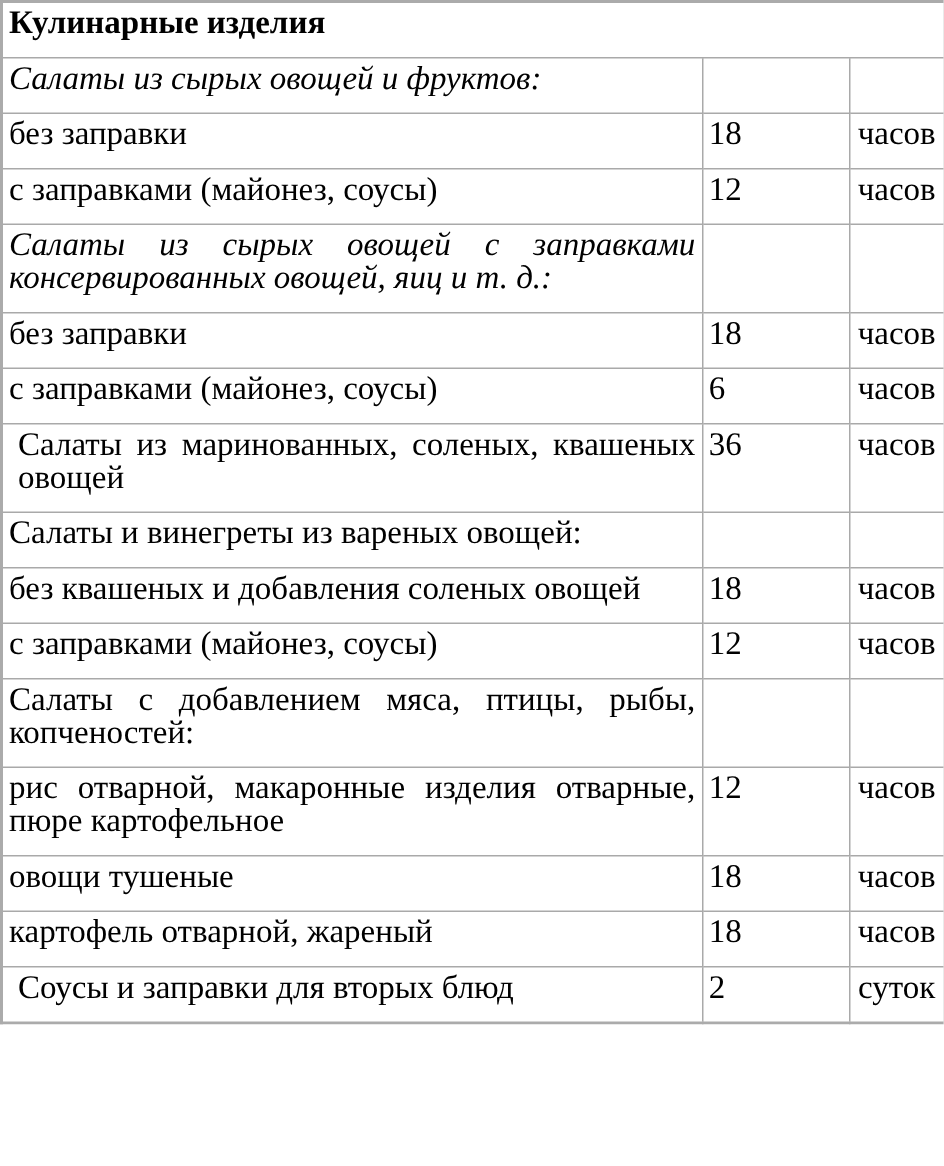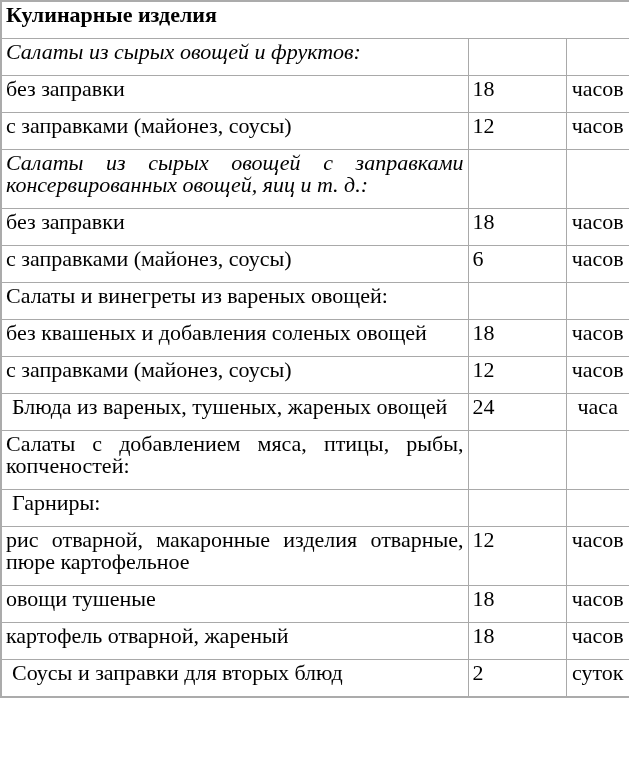--- a/index.html
+++ b/index.html
@@ -86,58 +86,53 @@
       <td class="c2">18</td>
       <td class="c3">часов</td>
     </tr>
 
     <tr>
       <td class="c1">с заправками (майонез, соусы)</td>
       <td class="c2">6</td>
       <td class="c3">часов</td>
     </tr>
 
+    <tr>
+      <td class="c1 indent">Салаты из маринованных, соленых, квашеных овощей</td>
+      <td class="c2">36</td>
+      <td class="c3">часов</td>
+    </tr>
 
     <tr>
       <td class="c1">Салаты и винегреты из вареных овощей:</td>
       <td class="c2"></td>
       <td class="c3"></td>
     </tr>
 
     <tr>
       <td class="c1">без квашеных и добавления соленых овощей</td>
       <td class="c2">18</td>
       <td class="c3">часов</td>
     </tr>
 
     <tr>
       <td class="c1">с заправками (майонез, соусы)</td>
       <td class="c2">12</td>
       <td class="c3">часов</td>
     </tr>
 
-    <tr>
-      <td class="c1 indent">Блюда из вареных, тушеных, жареных овощей</td>
-      <td class="c2">24</td>
-      <td class="c3">часа</td>
-    </tr>
 
     <tr>
       <td class="c1">Салаты с добавлением мяса, птицы, рыбы, копченостей:</td>
       <td class="c2"></td>
       <td class="c3"></td>
     </tr>
 
 
 
-    <tr>
-      <td class="c1 indent">Гарниры:</td>
-      <td class="c2"></td>
-      <td class="c3"></td>
-    </tr>
 
     <tr>
       <td class="c1">рис отварной, макаронные изделия отварные, пюре картофельное</td>
       <td class="c2">12</td>
       <td class="c3">часов</td>
     </tr>
 
     <tr>
       <td class="c1">овощи тушеные</td>
       <td class="c2">18</td>

